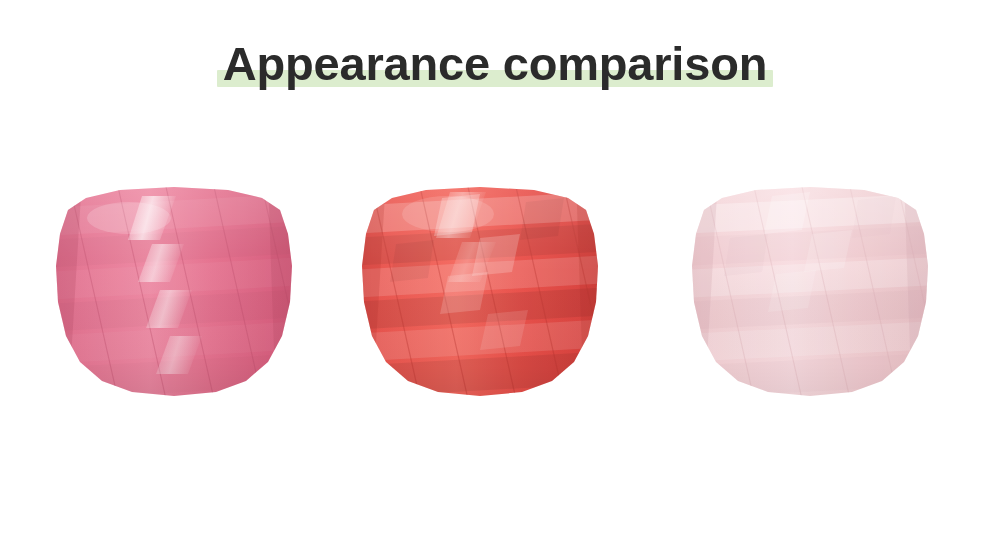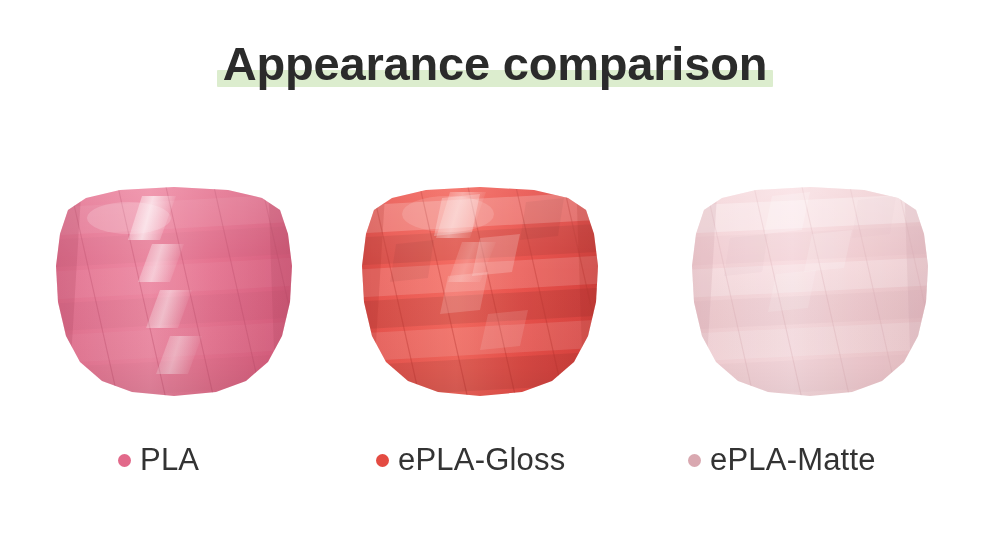--- a/index.html
+++ b/index.html
@@ -317,32 +317,14 @@
           </g>
           <rect x="0" y="0" width="300" height="230" fill="url(#mat-vert)"></rect>
           <path d="M20,0 L58,0 L44,230 L20,230 Z" fill="#C89BA3" opacity="0.22"></path>
           <path d="M244,0 L282,0 L282,230 L252,230 Z" fill="#C89BA3" opacity="0.20"></path>
         </g>
       </svg>
     </div>
 
   </div>
 
-  <div class="legend-row">
-
-    <div class="legend-item l0">
-      <span class="legend-dot" style="background:#E2698A"></span>
-      <span class="legend-label">PLA</span>
-    </div>
-
-    <div class="legend-item l1">
-      <span class="legend-dot" style="background:#E44B42"></span>
-      <span class="legend-label">ePLA-Gloss</span>
-    </div>
-
-    <div class="legend-item l2">
-      <span class="legend-dot" style="background:#D9A8B0"></span>
-      <span class="legend-label">ePLA-Matte</span>
-    </div>
-
-  </div>
 
 </div>
 
 </body></html>

